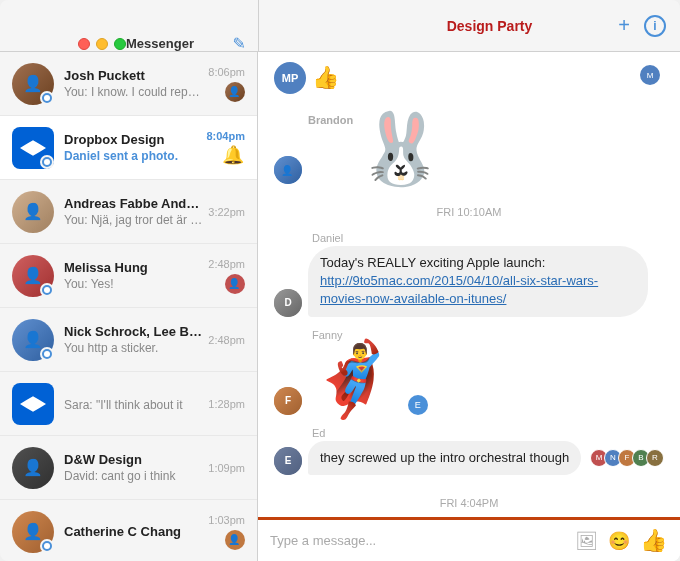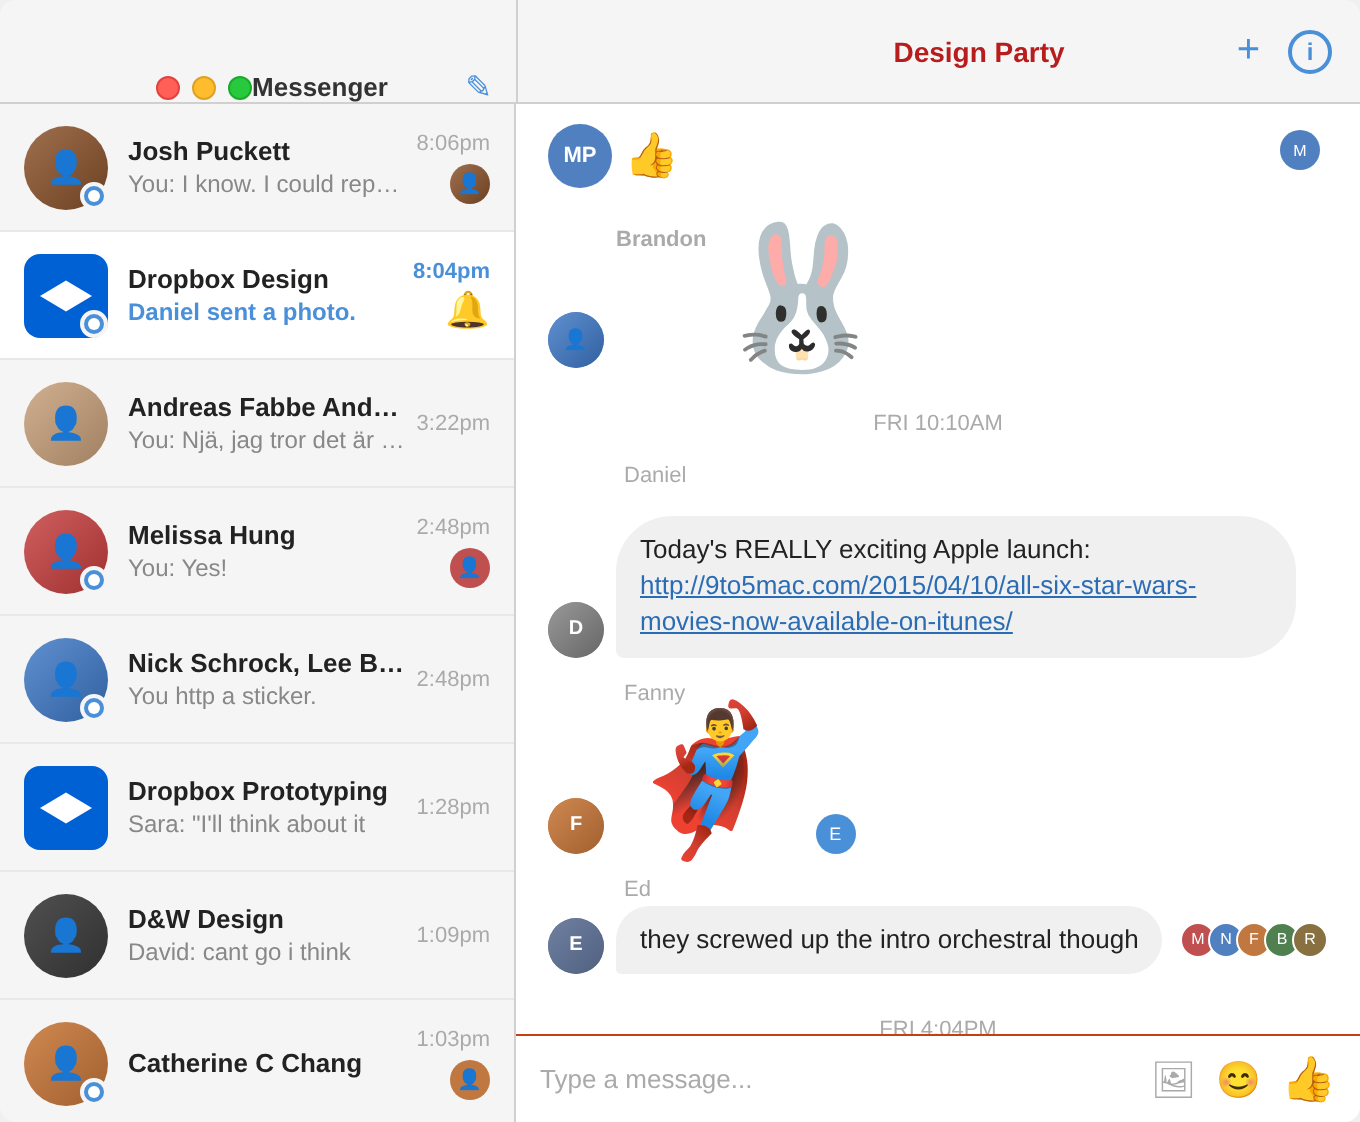--- a/index.html
+++ b/index.html
@@ -254,21 +254,21 @@
     .timestamp-divider {
       text-align: center;
       font-size: 11px;
       color: #aaa;
       margin: 10px 0;
     }
 
     
     .input-bar {
       height: 44px;
-      border-top: 1px solid #c2410c;
+      border-top: 3px solid #c2410c;
       display: flex;
       align-items: center;
       padding: 0 12px;
       gap: 10px;
       background: #fff;
     }
     .message-input {
       flex: 1;
       border: none;
       outline: none;
@@ -410,21 +410,20 @@
 
     <div class="convo-item">
       <div class="avatar-wrap">
         <div class="avatar" style="background:#0061d5;border-radius:8px;">
           <svg width="26" height="26" viewBox="0 0 100 100" fill="white">
             <path d="M25 35 L50 20 L75 35 L50 50 Z M25 65 L50 50 L75 65 L50 80 Z M50 50 L75 35 L100 50 L75 65 Z M0 50 L25 35 L50 50 L25 65 Z"></path>
           </svg>
         </div>
       </div>
       <div class="convo-info">
-        <div class="convo-name">Dropbox Prototyping</div>
         <div class="convo-preview">Sara: "I'll think about it</div>
       </div>
       <div class="convo-meta">
         <span class="convo-time">1:28pm</span>
       </div>
     </div>
 
     <div class="convo-item">
       <div class="avatar-wrap">
         <div class="avatar" style="background:#404040;">
@@ -490,21 +489,21 @@
       </div>
 
       <div class="timestamp-divider">FRI 10:10AM</div>
 
       <div class="msg-group">
         <div class="msg-row">
           <div class="msg-avatar" style="background:#888;">
             <div style="width:100%;height:100%;border-radius:50%;background:linear-gradient(135deg,#999,#666);display:flex;align-items:center;justify-content:center;font-size:10px;color:white;">D</div>
           </div>
           <div style="display:flex;flex-direction:column;">
-            <span style="font-size:11px;color:#aaa;margin-bottom:14px;margin-left:4px;">Daniel</span>
+            <span style="font-size:11px;color:#aaa;margin-bottom:2px;margin-left:4px;">Daniel</span>
             <div class="bubble other">
               Today's REALLY exciting Apple launch:<br>
               <a href="#">http://9to5mac.com/2015/04/10/all-six-star-wars-movies-now-available-on-itunes/</a>
             </div>
           </div>
         </div>
       </div>
 
       <div class="msg-group">
         <div class="msg-row">

